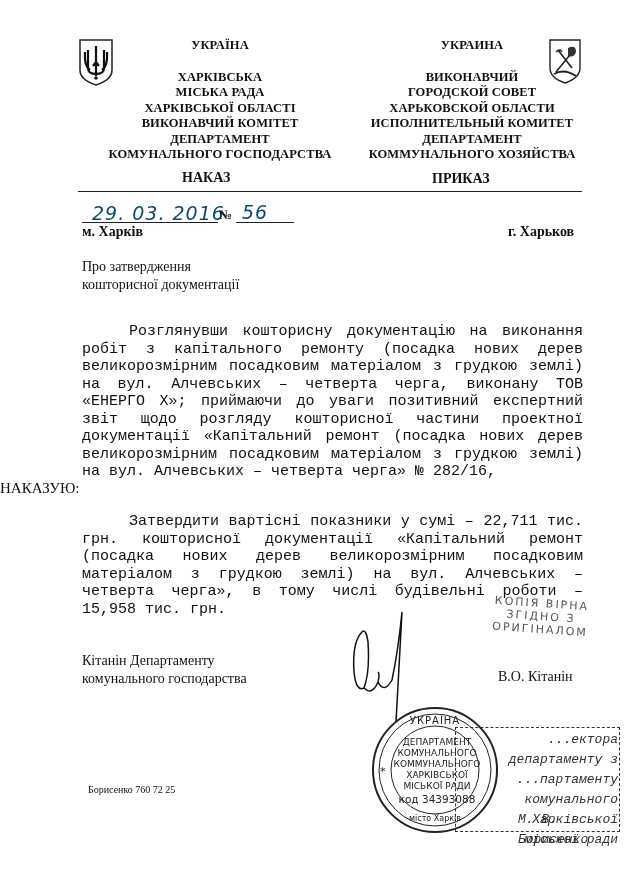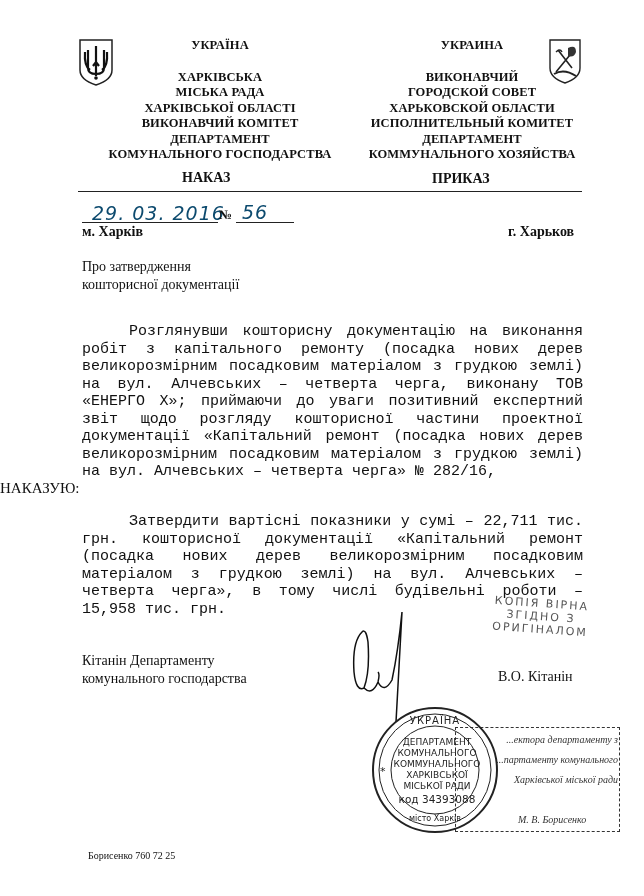--- a/index.html
+++ b/index.html
@@ -12,21 +12,21 @@
   .hdr-left { left: 100px; top: 38px; width: 240px; }
   .hdr-right { left: 362px; top: 38px; width: 220px; }
   .hdr .country { margin-bottom: 16px; }
   .order-title { font-weight: bold; font-size: 14px; }
   .rule { position: absolute; height: 0; border-top: 1.5px solid #222; }
   .hand { font-family: "DejaVu Sans", sans-serif; font-style: italic; font-size: 19px; color: #0c4a6e; letter-spacing: 1px; }
   .body-text { font-size: 15px; line-height: 17.5px; text-align: justify; font-family: Liberation Mono, monospace; }
   .indent { text-indent: 47px; }
   .small { font-size: 10px; }
   .stamp-rect { position: absolute; left: 455px; top: 727px; width: 163px; height: 103px; border: 1.3px dashed #333; }
-  .stamp-text { font-family: Liberation Serif, serif; font-style: italic; font-size: 10px; color: #333; line-height: 20px; }
+  .stamp-text { font-family: Liberation Mono, monospace; font-style: italic; font-size: 13px; color: #333; line-height: 20px; }
   .copy-stamp { font-family: "DejaVu Sans", sans-serif; font-size: 11px; color: #555; letter-spacing: 2px; transform: rotate(4deg); line-height: 13px; text-align: center; }
   .round-text { font-family: "DejaVu Sans", sans-serif; font-size: 9px; color: #222; text-align: center; line-height: 11px; }
 </style>
 </head>
 <body>
 
 <div class="abs" style="left:78px; top:38px; width:36px; height:48px;">
   <svg width="36" height="48" viewBox="0 0 36 48">
     <path d="M2 2 H34 V32 Q34 42 18 47 Q2 42 2 32 Z" fill="none" stroke="#222" stroke-width="1.5"></path>
     <path d="M18 8 V38 M10 12 V30 Q10 36 18 36 Q26 36 26 30 V12 M7 14 Q6 28 12 32 M29 14 Q30 28 24 32 M15 28 L18 24 L21 28" fill="none" stroke="#111" stroke-width="2.2"></path>
@@ -125,13 +125,13 @@
     <div>ДЕПАРТАМЕНТ</div>
     <div>КОМУНАЛЬНОГО</div>
     <div>КОММУНАЛЬНОГО</div>
     <div>ХАРКІВСЬКОЇ</div>
     <div>МІСЬКОЇ РАДИ</div>
     <div style="font-size:10.5px; margin-top:2px;">код 34393088</div>
   </div>
   <div class="round-text" style="position:absolute; left:0; top:108px; width:130px; font-size:8px;">місто Харків</div>
 </div>
 
-<div class="abs small" style="left:88px; top:850px;font-family:Liberation Serif, serif;">Борисенко 760 72 25</div>
+<div class="abs small" style="left:88px; top:784px;font-family:Liberation Serif, serif;">Борисенко 760 72 25</div>
 
 </body></html>

